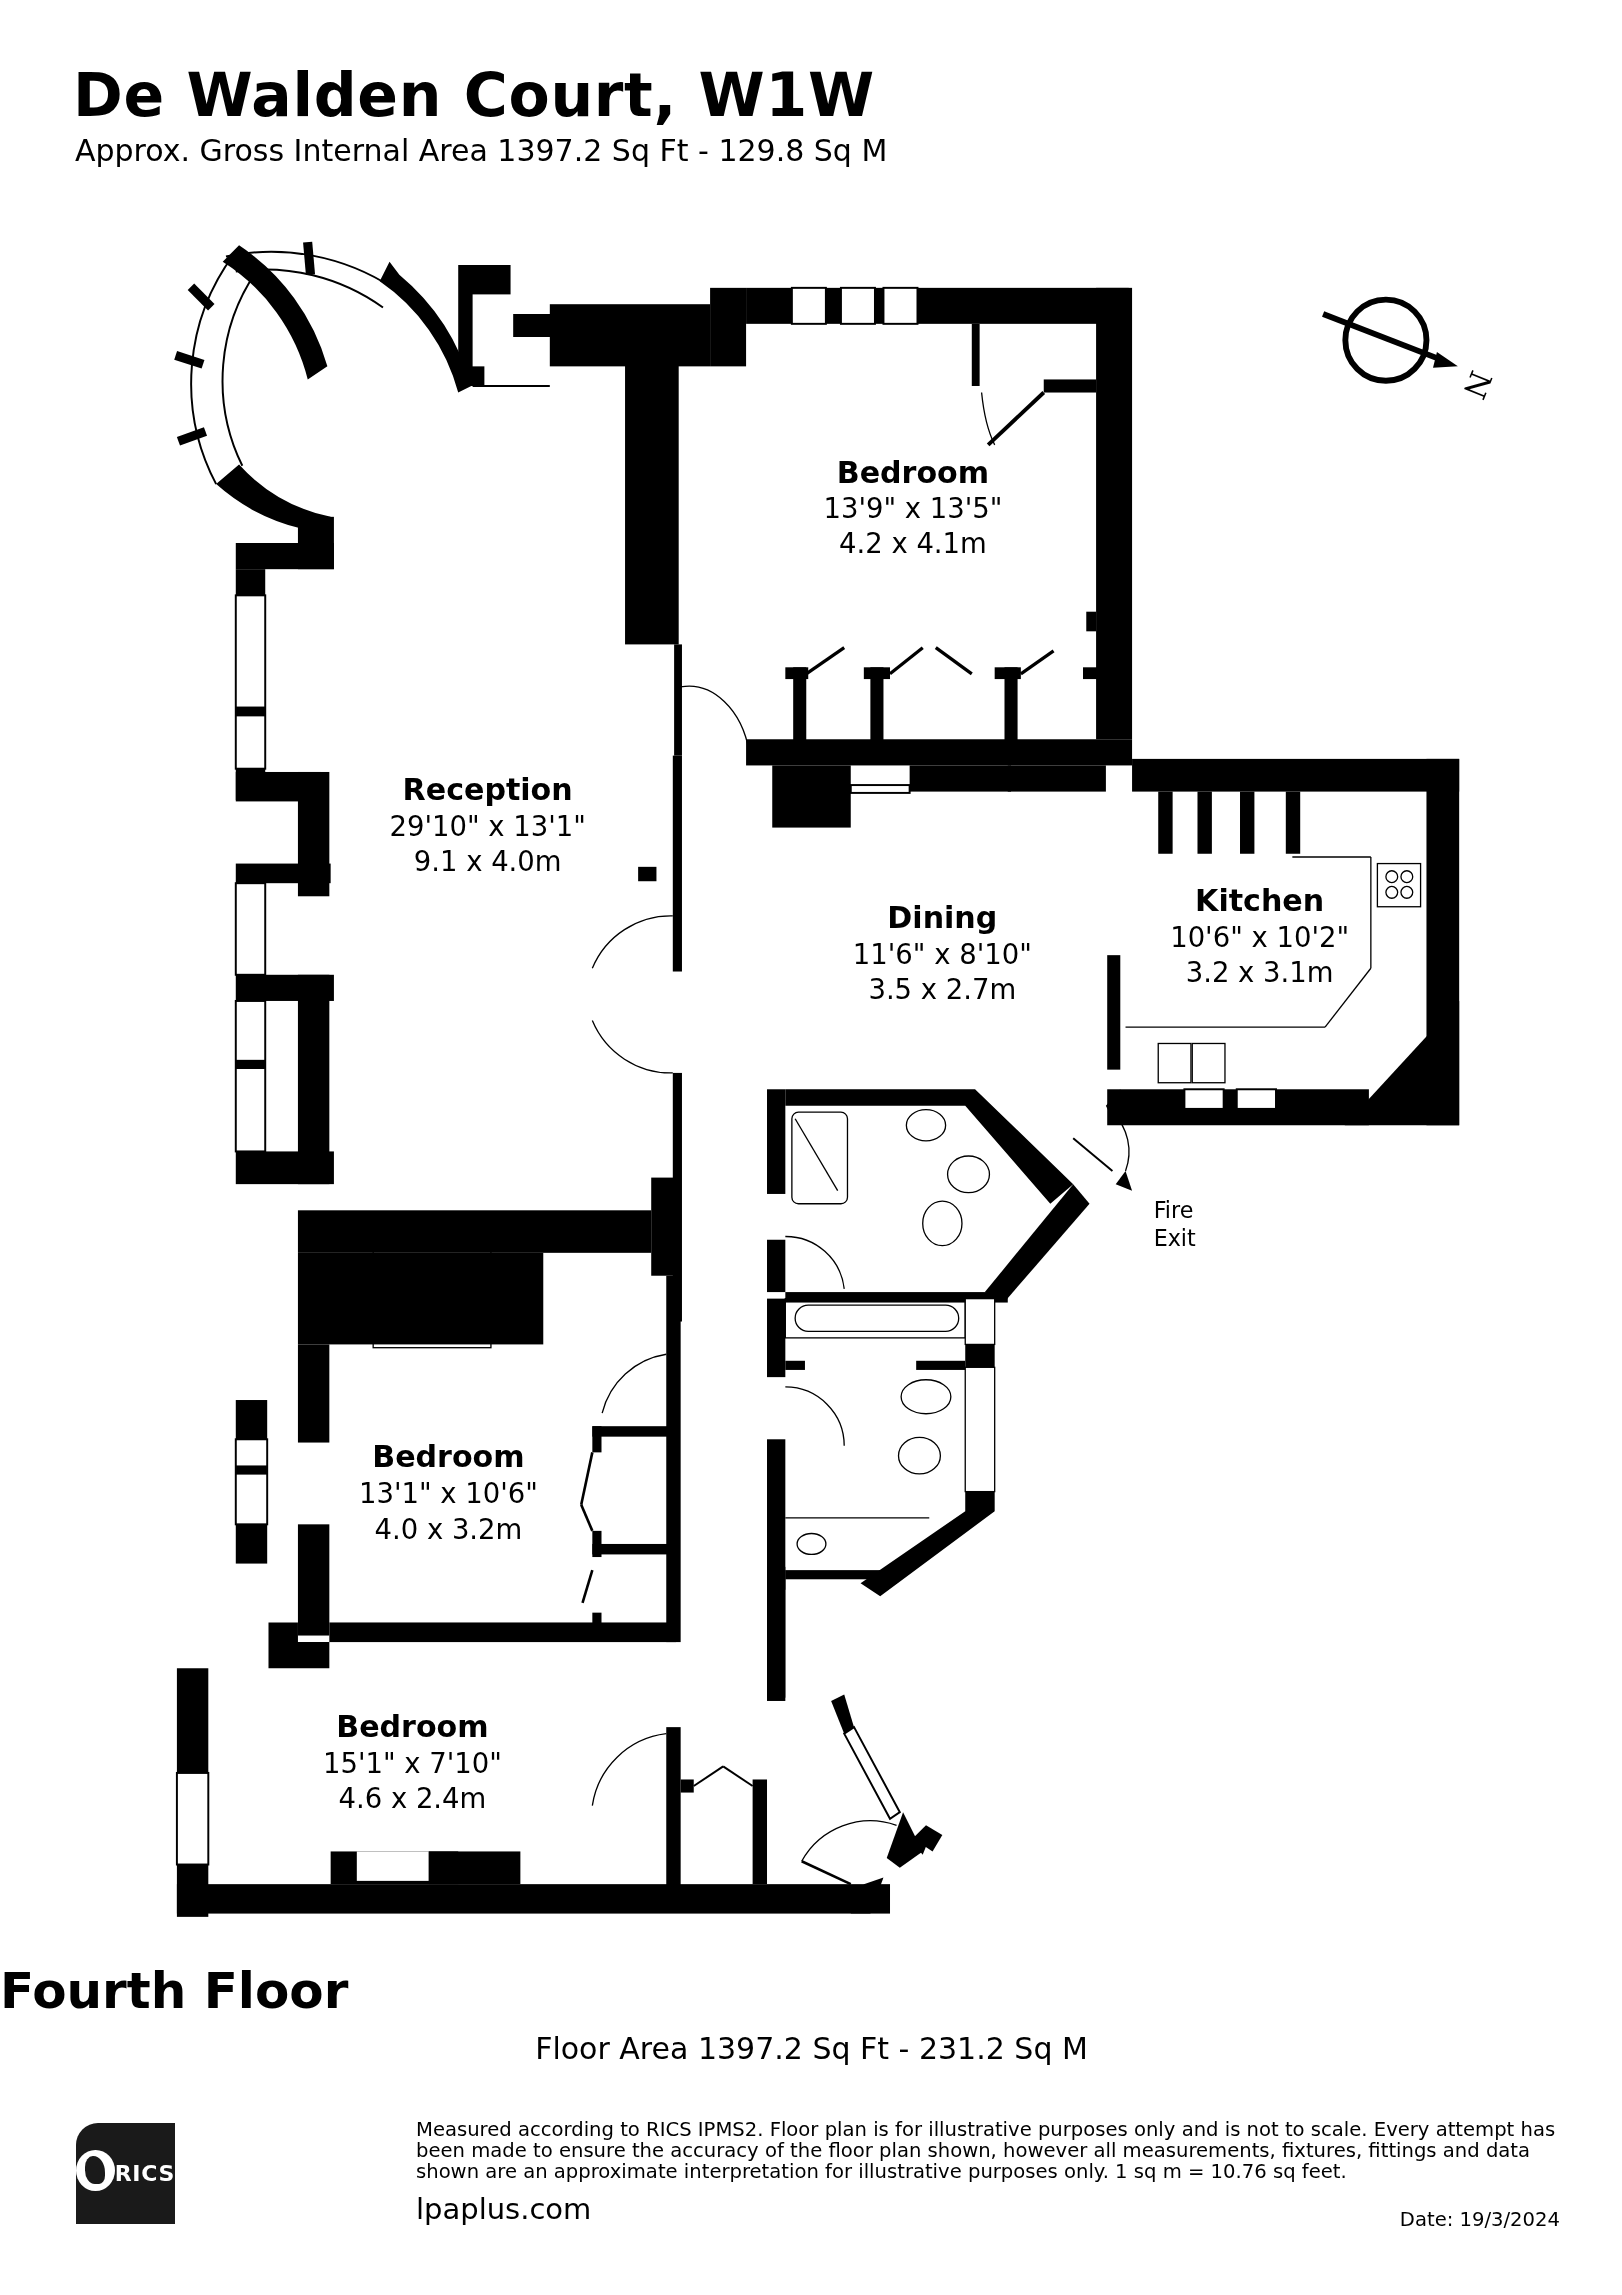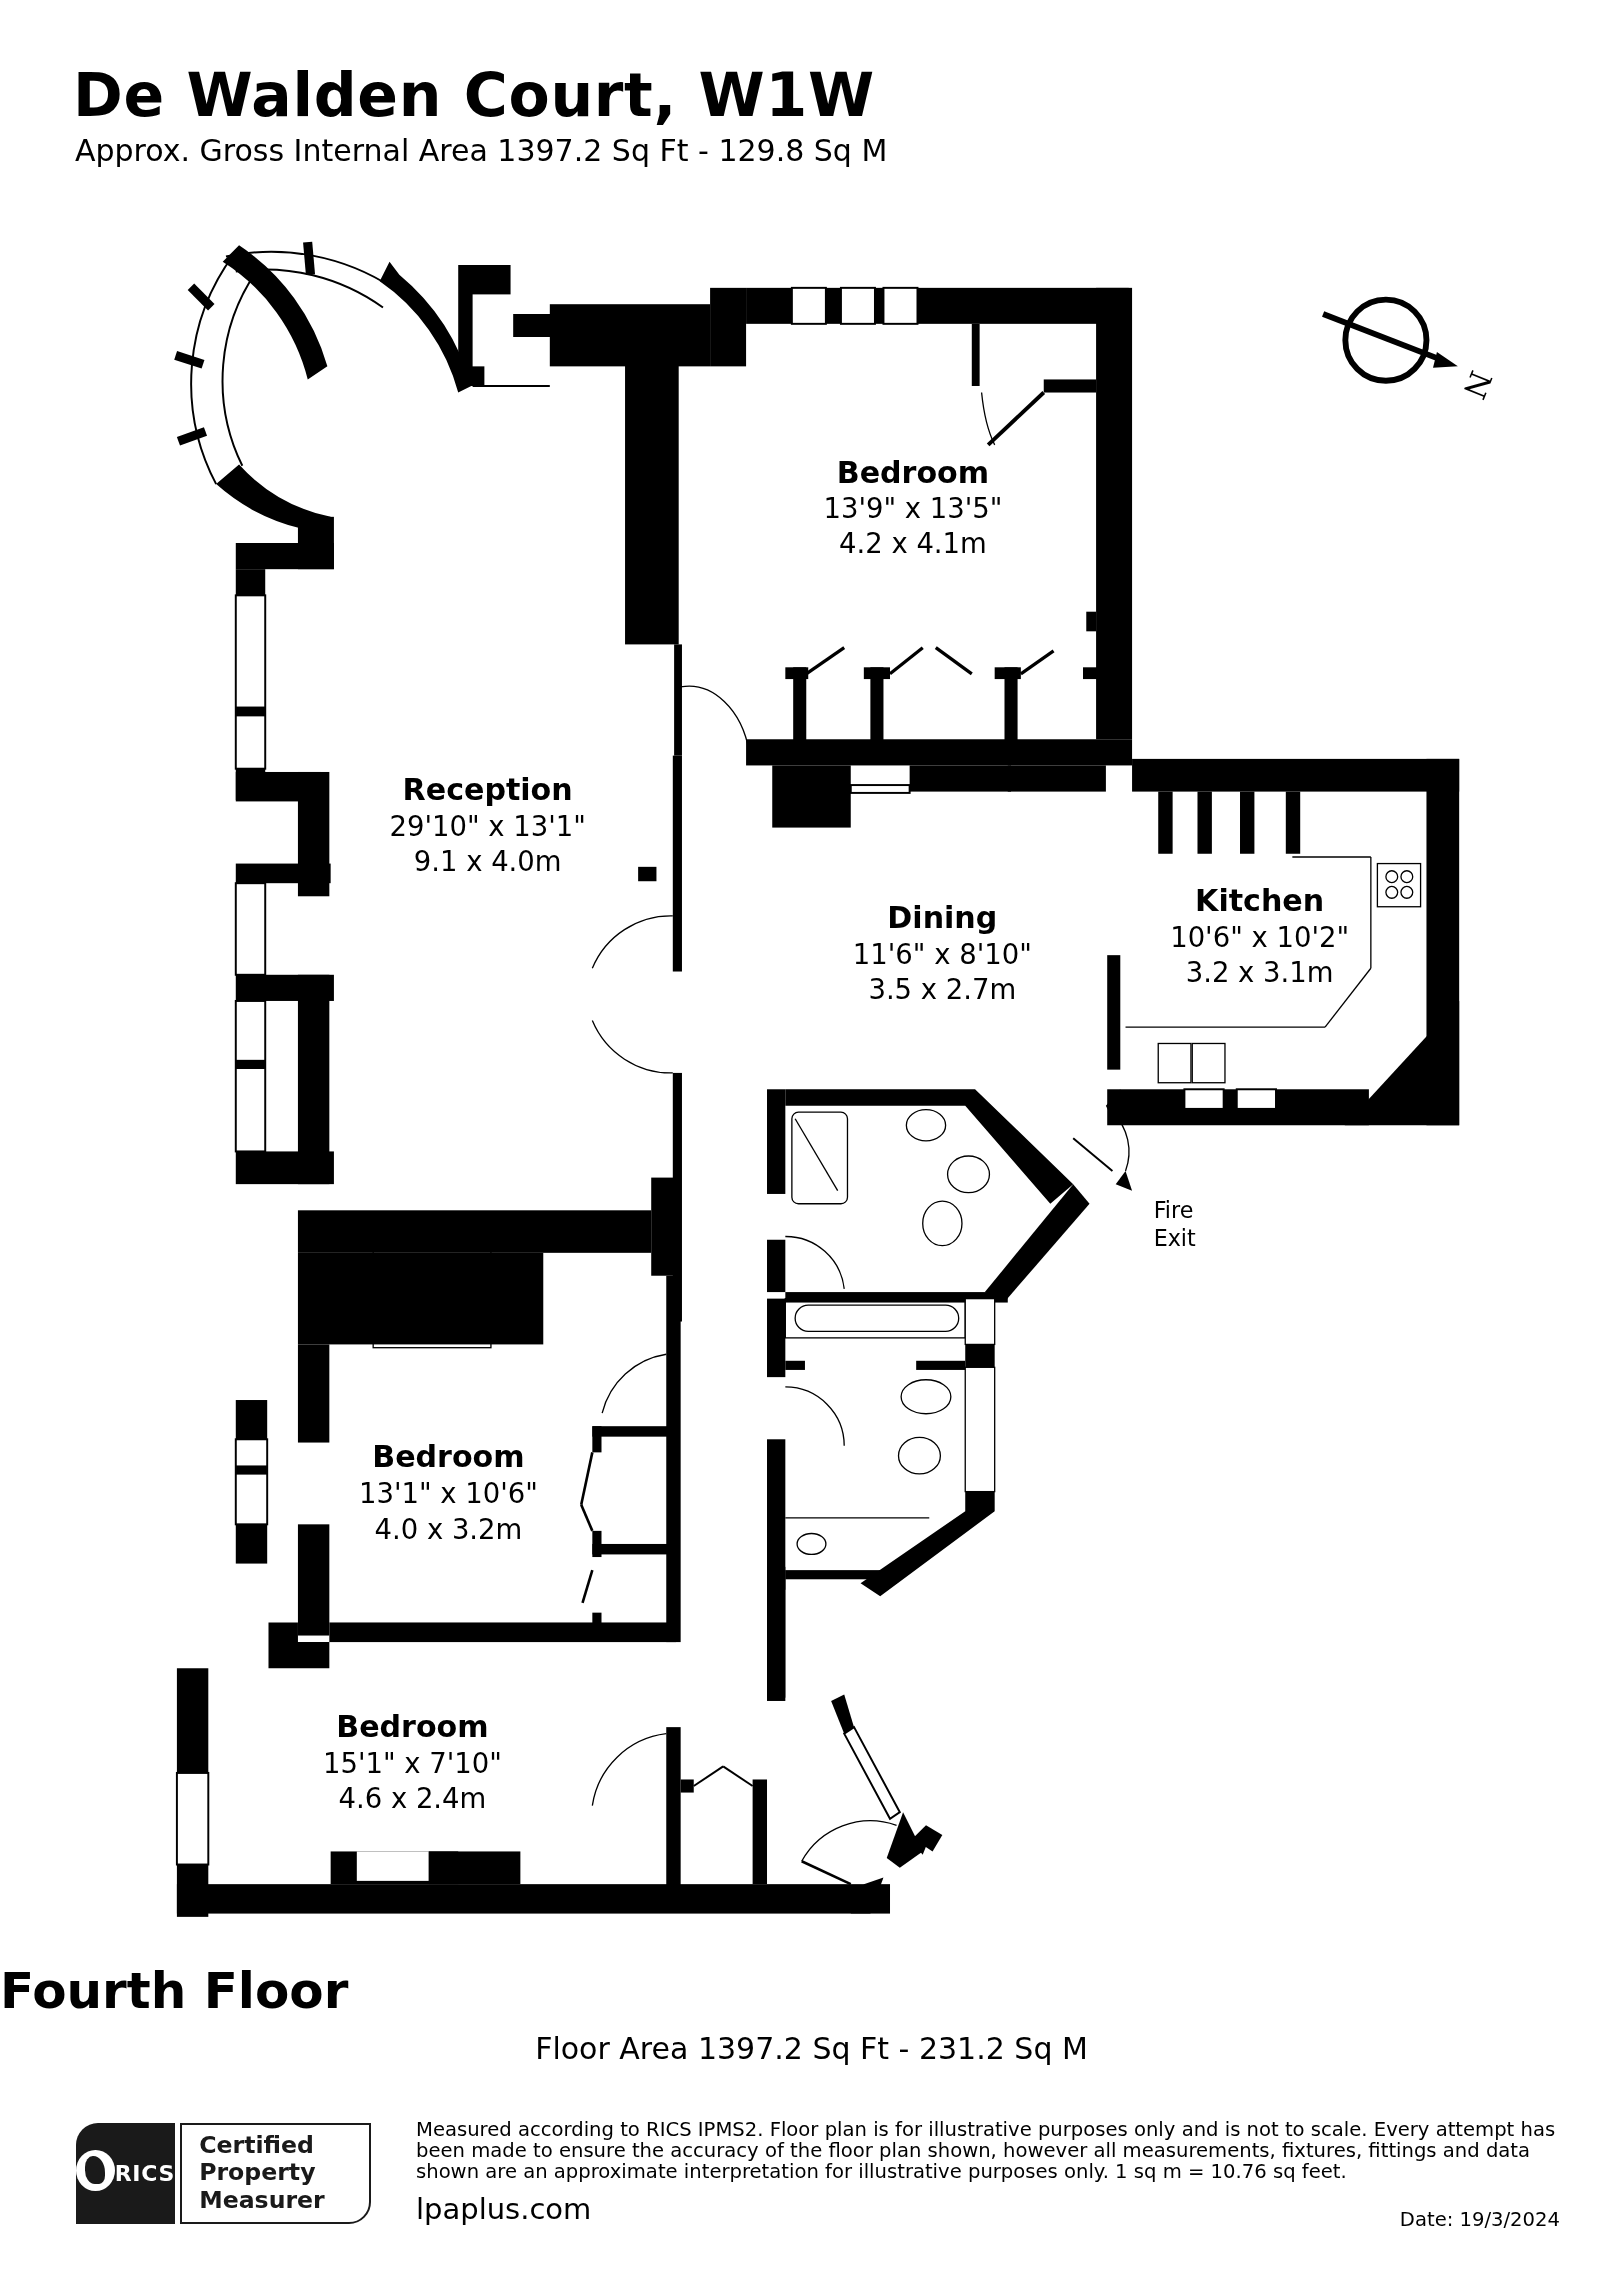--- a/index.html
+++ b/index.html
@@ -262,23 +262,18 @@
 </svg>
 
 <div class="floor-title">Fourth Floor</div>
 <div class="floor-area">Floor Area 1397.2 Sq Ft - 231.2 Sq M</div>
 
 <div class="rics-badge">
   <div class="rics-left">
     <div class="rics-lion"></div>
     <div class="rics-word">RICS</div>
   </div>
-  <div class="rics-right">
-    <div>Certified</div>
-    <div>Property</div>
-    <div>Measurer</div>
-  </div>
 </div>
 
 <div class="disclaimer">Measured according to RICS IPMS2. Floor plan is for illustrative purposes only and is not to scale. Every attempt has been made to ensure the accuracy of the floor plan shown, however all measurements, fixtures, fittings and data shown are an approximate interpretation for illustrative purposes only. 1 sq m = 10.76 sq feet.</div>
 <div class="site">lpaplus.com</div>
 <div class="date">Date: 19/3/2024</div>
 
 
 </body></html>

